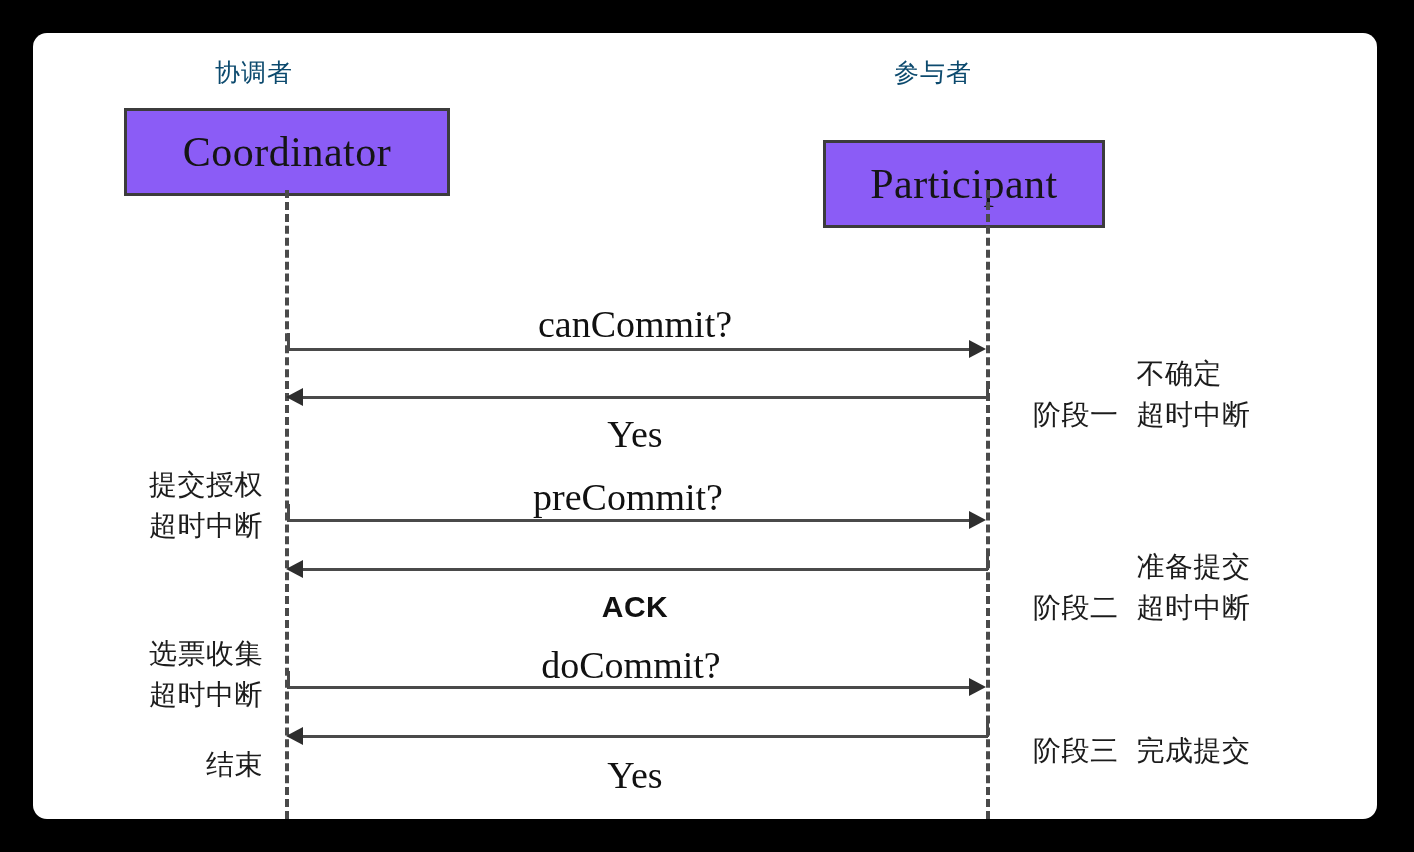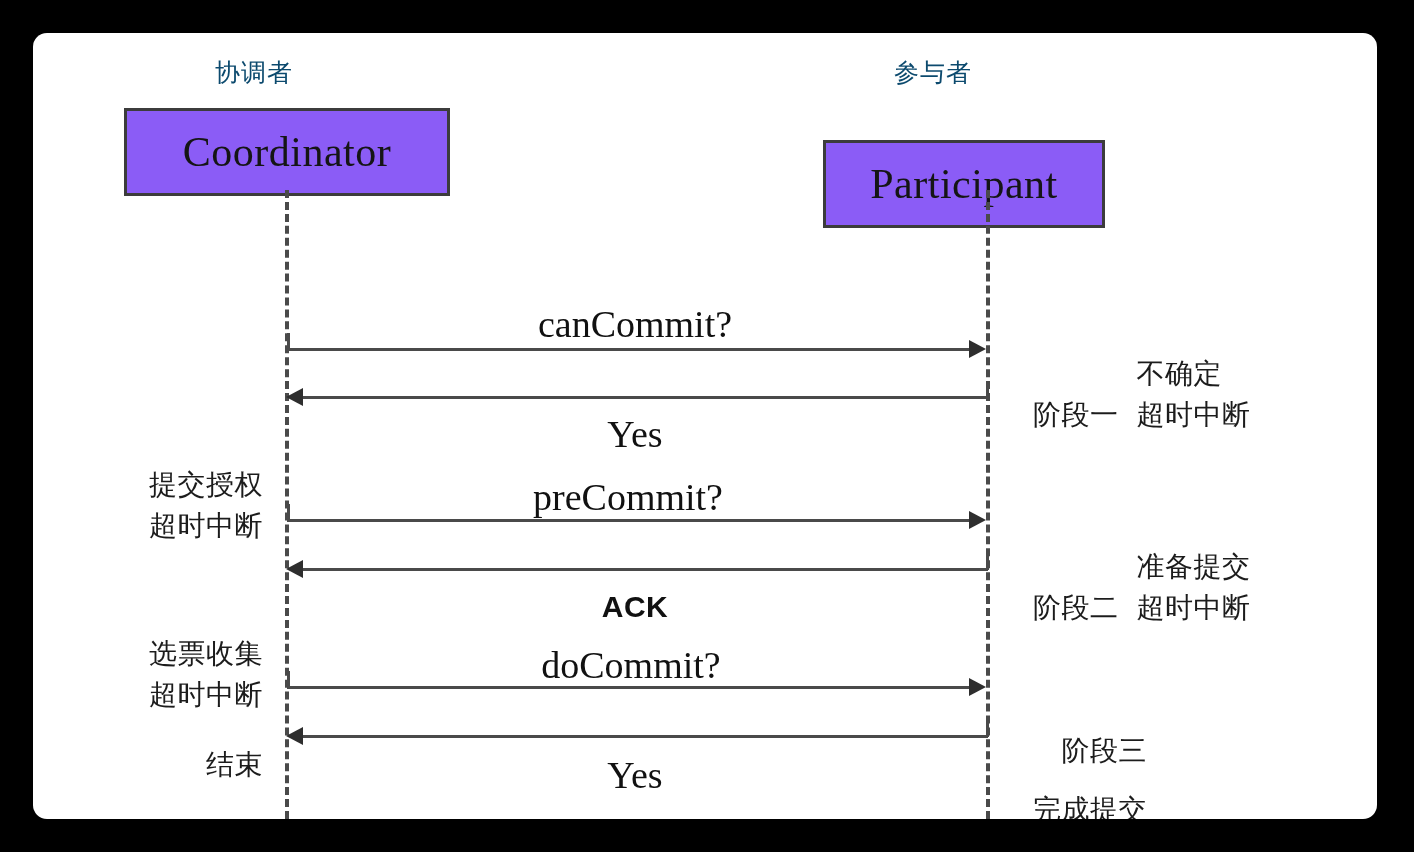--- a/index.html
+++ b/index.html
@@ -218,21 +218,21 @@
     </div>
 
     <div class="phase-row" style="left:1000px; top:488px;">
       <div class="phase-name">阶段二</div>
       <div class="phase-desc">
         <div>准备提交</div>
         <div>超时中断</div>
       </div>
     </div>
 
-    <div class="phase-row" style="left:1000px; top:672px;flex-direction:column;">
+    <div class="phase-row" style="left:1000px; top:672px;">
       <div class="phase-name">阶段三</div>
       <div class="phase-desc">
         <div>完成提交</div>
       </div>
     </div>
 
   </div>
 </div>
 
 </body></html>

